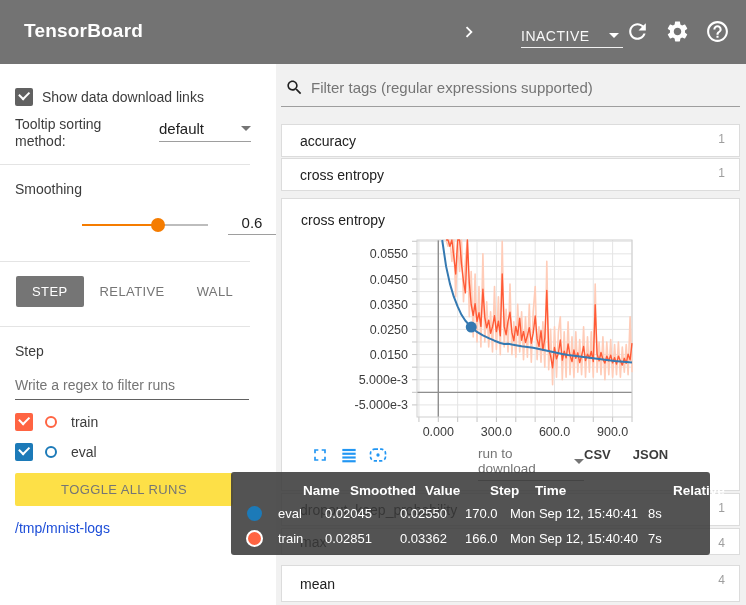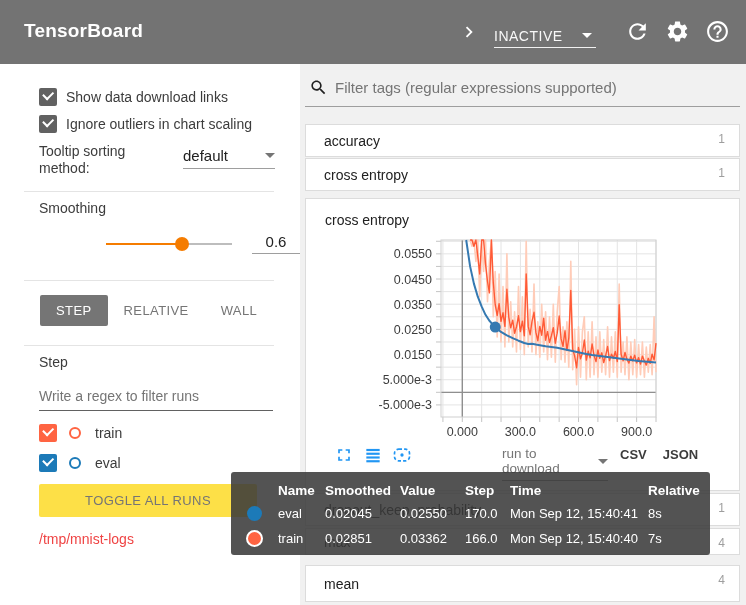--- a/index.html
+++ b/index.html
@@ -9,46 +9,46 @@
 
   
   .header { position:relative; height:64px; background:#737373; color:#fff;padding-left:24px; }
   .brand { position:absolute; left:24px; top:20px; font-size:19px; font-weight:600; letter-spacing:.2px; }
   .tabs { position:absolute; left:188px; top:0; height:64px; display:flex; }
   .tab { position:relative; height:64px; display:flex; align-items:center; padding:0 13px;
     font-size:14px; font-weight:600; letter-spacing:.6px; color:rgba(255,255,255,.65); cursor:pointer; }
   .tab.active { color:#fff; }
   .tab.active::after { content:""; position:absolute; left:2px; right:2px; bottom:0; height:3px; background:#fff; }
   .hdr-chevron { position:absolute; left:458px; top:21px; width:22px; height:22px; }
-  .status-select { position:absolute; left:494px; top:24px; width:102px; height:24px;
+  .status-select { position:absolute; left:521px; top:24px; width:102px; height:24px;
     border-bottom:1px solid rgba(255,255,255,.9); display:flex; align-items:center; cursor:pointer; }
   .status-select .lbl { font-size:14px; letter-spacing:.5px; color:rgba(255,255,255,.95); }
   .caret-w { margin-left:auto; margin-right:4px; width:0; height:0;
     border-left:5px solid transparent; border-right:5px solid transparent; border-top:5px solid #fff; }
   .hdr-icons { position:absolute; right:16px; top:19px; display:flex; gap:15px; }
   .hdr-icons svg { width:25px; height:25px; cursor:pointer; }
 
   
-  .body { display:flex; height:541px;padding-left:24px; }
+  .body { display:flex; height:541px; }
   .sidebar { width:276px; background:#fff; padding-top:24px; position:relative; }
   .main { flex:1; background:#f1f1f1; padding:14px 6px 0 5px; position:relative; overflow:hidden; }
   .cb-row { display:flex; align-items:center; gap:9px; margin:0 0 9px 15px; }
   .cb { width:18px; height:18px; border-radius:2px; background:#616161; position:relative; flex:0 0 auto; cursor:pointer; }
   .cb::after { content:""; position:absolute; left:4px; top:3px; width:8px; height:4.5px;
     border-left:2px solid #fff; border-bottom:2px solid #fff; transform:rotate(-45deg); }
   .cb-label { font-size:14px; color:#3c3c3c; }
   .tsort-row { display:flex; margin:10px 0 0 15px; }
   .tsort-label { width:112px; font-size:14px; color:#3c3c3c; line-height:17px; }
   .tsort-select { width:92px; margin-left:32px; border-bottom:1px solid #9e9e9e; height:26px;
     display:flex; align-items:center; cursor:pointer; }
   .tsort-select .val { font-size:15px; color:#212121; }
   .caret-g { margin-left:auto; width:0; height:0; border-left:5px solid transparent;
     border-right:5px solid transparent; border-top:5px solid #757575; }
   .divider { border-top:1px solid #e4e4e4; width:250px; margin-top:14px; }
-  .sec-label { font-size:14px; color:#3c3c3c; margin:8px 0 0 15px; }
+  .sec-label { font-size:14px; color:#3c3c3c; margin:16px 0 0 15px; }
   .slider-row { display:flex; align-items:center; margin:17px 0 0 44px;justify-content:flex-end; }
   .slider-track { position:relative; width:126px; height:2px;
     background:linear-gradient(to right,#f57c00 0 60%,#bdbdbd 60% 100%); cursor:pointer; }
   .slider-thumb { position:absolute; left:calc(60% - 7px); top:-6px; width:14px; height:14px;
     border-radius:50%; background:#f57c00; cursor:grab; }
   .slider-value { width:48px; margin-left:20px; text-align:center; font-size:15px; color:#212121;
     border-bottom:1px solid #9e9e9e; padding-bottom:3px; }
   .axis-btns { display:flex; align-items:center; margin:14px 0 0 16px; }
   .axis-btn { border:none; background:transparent; color:#757575; font-size:13px; letter-spacing:.4px;
     padding:8px 16px; border-radius:2px; cursor:pointer; font-family:inherit; }
@@ -59,21 +59,21 @@
   .regex-input::placeholder { color:#757575; }
   .run-row { display:flex; align-items:center; margin:13px 0 0 15px; }
   .run-cb { width:18px; height:18px; border-radius:2px; position:relative; cursor:pointer; }
   .run-cb::after { content:""; position:absolute; left:4px; top:3px; width:8px; height:4.5px;
     border-left:2px solid #fff; border-bottom:2px solid #fff; transform:rotate(-45deg); }
   .run-circle { width:12px; height:12px; border-radius:50%; border:2px solid; margin-left:12px; cursor:pointer; }
   .run-name { font-size:14px; color:#3c3c3c; margin-left:14px; }
   .toggle-all { display:block; width:218px; margin:12px 0 0 15px; background:#fde047; border:none;
     color:#757575; font-size:13px; letter-spacing:.4px; padding:9px 0; border-radius:2px;
     cursor:pointer; font-family:inherit; }
-  .logdir { font-size:14px; color:#ef4444; margin:14px 0 0 15px; }
+  .logdir { font-size:14px; color:#1d4ed8; margin:14px 0 0 15px; }
 
   
   .search-row { display:flex; align-items:center; gap:7px; padding:0 2px 9px 4px;
     border-bottom:1px solid #9e9e9e; }
   .search-row svg { width:19px; height:19px; flex:0 0 auto; }
   .search-input { border:none; outline:none; background:transparent; flex:1; font-size:15px;
     color:#212121; font-family:inherit; }
   .search-input::placeholder { color:#757575; }
   .tag-card { background:#fff; border:1px solid #dcdcdc; height:33px; display:flex;
     padding:0 14px 0 18px; align-items:center; cursor:pointer; }
@@ -81,28 +81,28 @@
   .tag-card .t-count { margin-left:auto; font-size:12px; color:#9e9e9e; align-self:flex-start; margin-top:7px; } .m-gap2 { height:2px; } .m-gap10 { height:10px; }
   .chart-card { position:relative; background:#fff; border:1px solid #dcdcdc; height:293px; margin-top:7px; }
   .chart-title { position:absolute; left:19px; top:13px; font-size:14px; color:#212121; }
   .chart-svg { position:absolute; left:0; top:0; }
   .chart-toolbar { position:absolute; left:0; top:244px; width:100%; height:30px; }
   .ct-icons { position:absolute; left:28px; top:2px; display:flex; gap:9px; }
   .ct-icons svg { width:20px; height:20px; cursor:pointer; }
   .dl-select { position:absolute; left:196px; top:3px; width:106px; border-bottom:1px solid #888;
     display:flex; align-items:center; padding-bottom:4px; cursor:pointer; }
   .dl-select .val { font-size:13.5px; color:#757575; }
-  .dl-links { position:absolute; left:314px; top:4px; display:flex; gap:16px; }
+  .dl-links { position:absolute; left:302px; top:4px; display:flex; gap:22px; }
   .dl-links span { font-size:13px; color:#3c3c3c; font-weight:600; cursor:pointer; }
 
   
   .tooltip { position:absolute; left:231px; top:472px; width:479px; height:83px;
     background:rgba(58,58,58,.87); border-radius:3px; color:#fff; z-index:10; padding-top:7px; }
   .tt-grid { display:grid; grid-template-columns:47px 47px 75px 65px 45px 138px auto; align-items:center; }
-  .tt-head { height:22px; font-size:13.5px; font-weight:700; }
+  .tt-head { height:22px; font-size:13.5px; font-weight:700;margin-left:25px; }
   .tt-row { height:25px; font-size:13px; }
   .tt-dot { width:15px; height:15px; border-radius:50%; margin-left:16px; }
   .tt-dot.ring { border:2px solid #fff; width:17px; height:17px; margin-left:15px; }
 </style>
 </head>
 <body>
 
 <div class="page">
 
   <div class="header">
@@ -131,24 +131,20 @@
     </div>
   </div>
 
   <div class="body">
 
     <div class="sidebar">
 
       <div class="cb-row">
         <span class="cb"></span>
         <span class="cb-label">Show data download links</span>
-      </div>
-      <div class="cb-row">
-        <span class="cb"></span>
-        <span class="cb-label">Ignore outliers in chart scaling</span>
       </div>
 
       <div class="tsort-row">
         <div class="tsort-label">Tooltip sorting method:</div>
         <div class="tsort-select">
           <span class="val">default</span>
           <span class="caret-g"></span>
         </div>
       </div>
 

